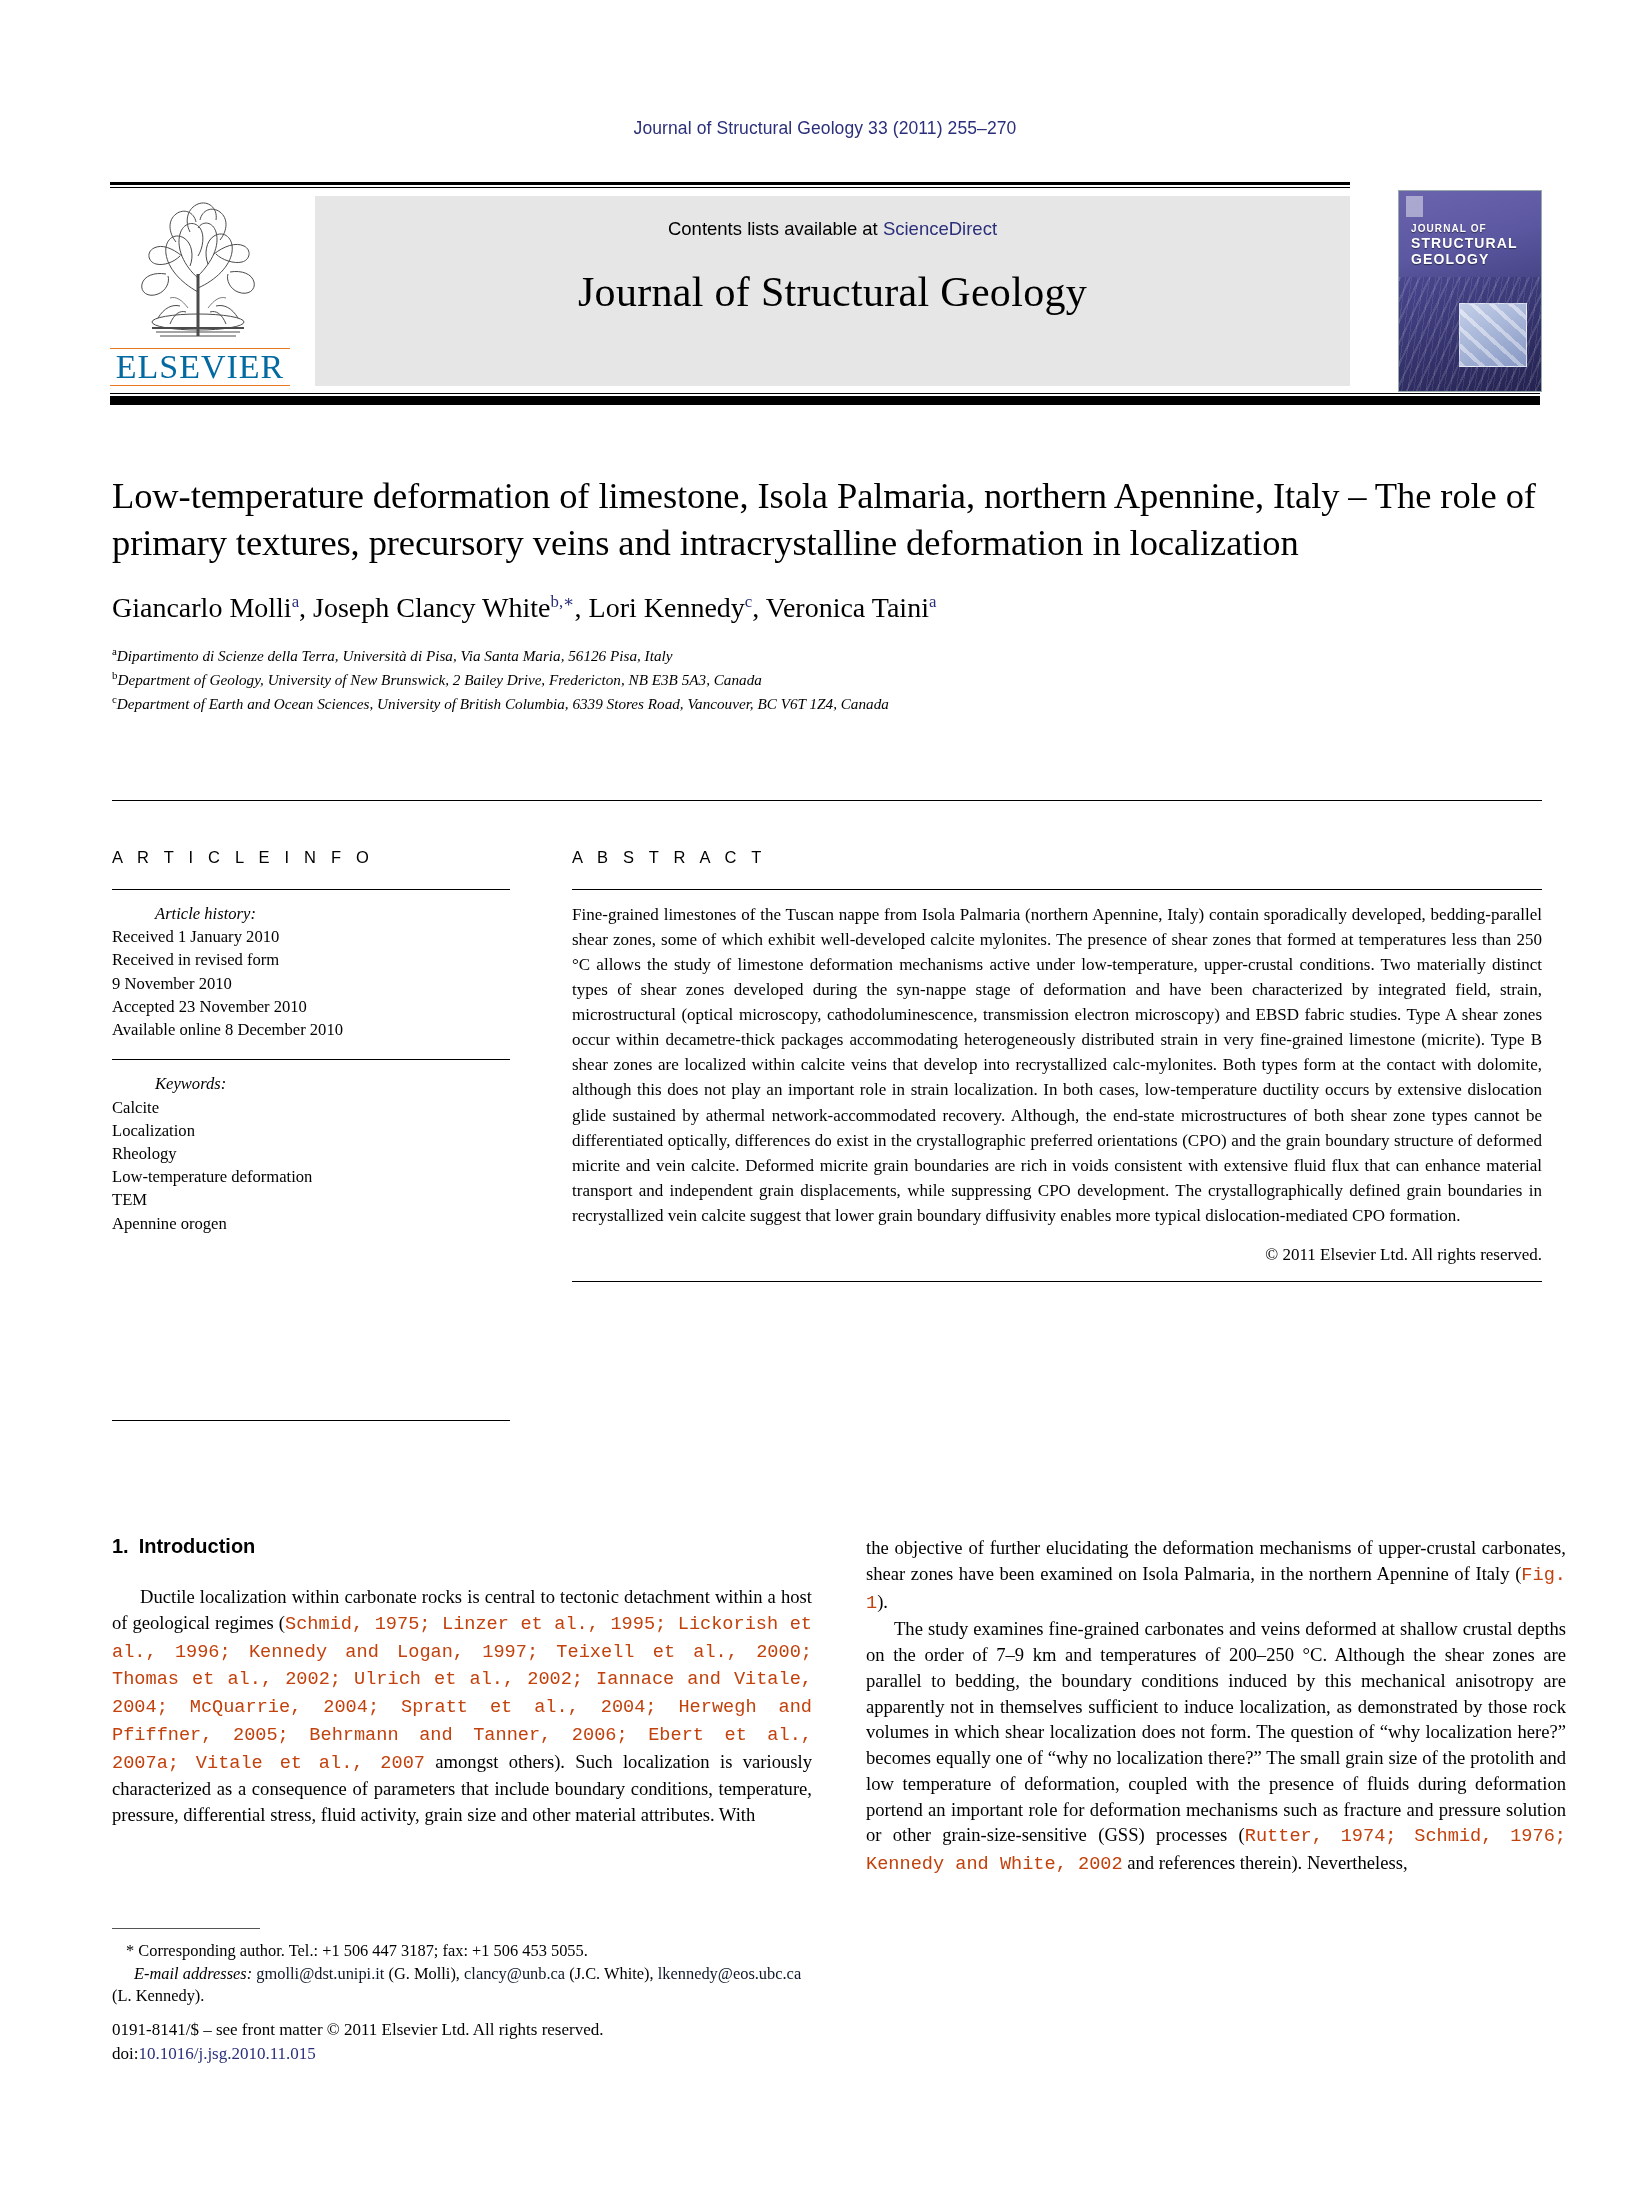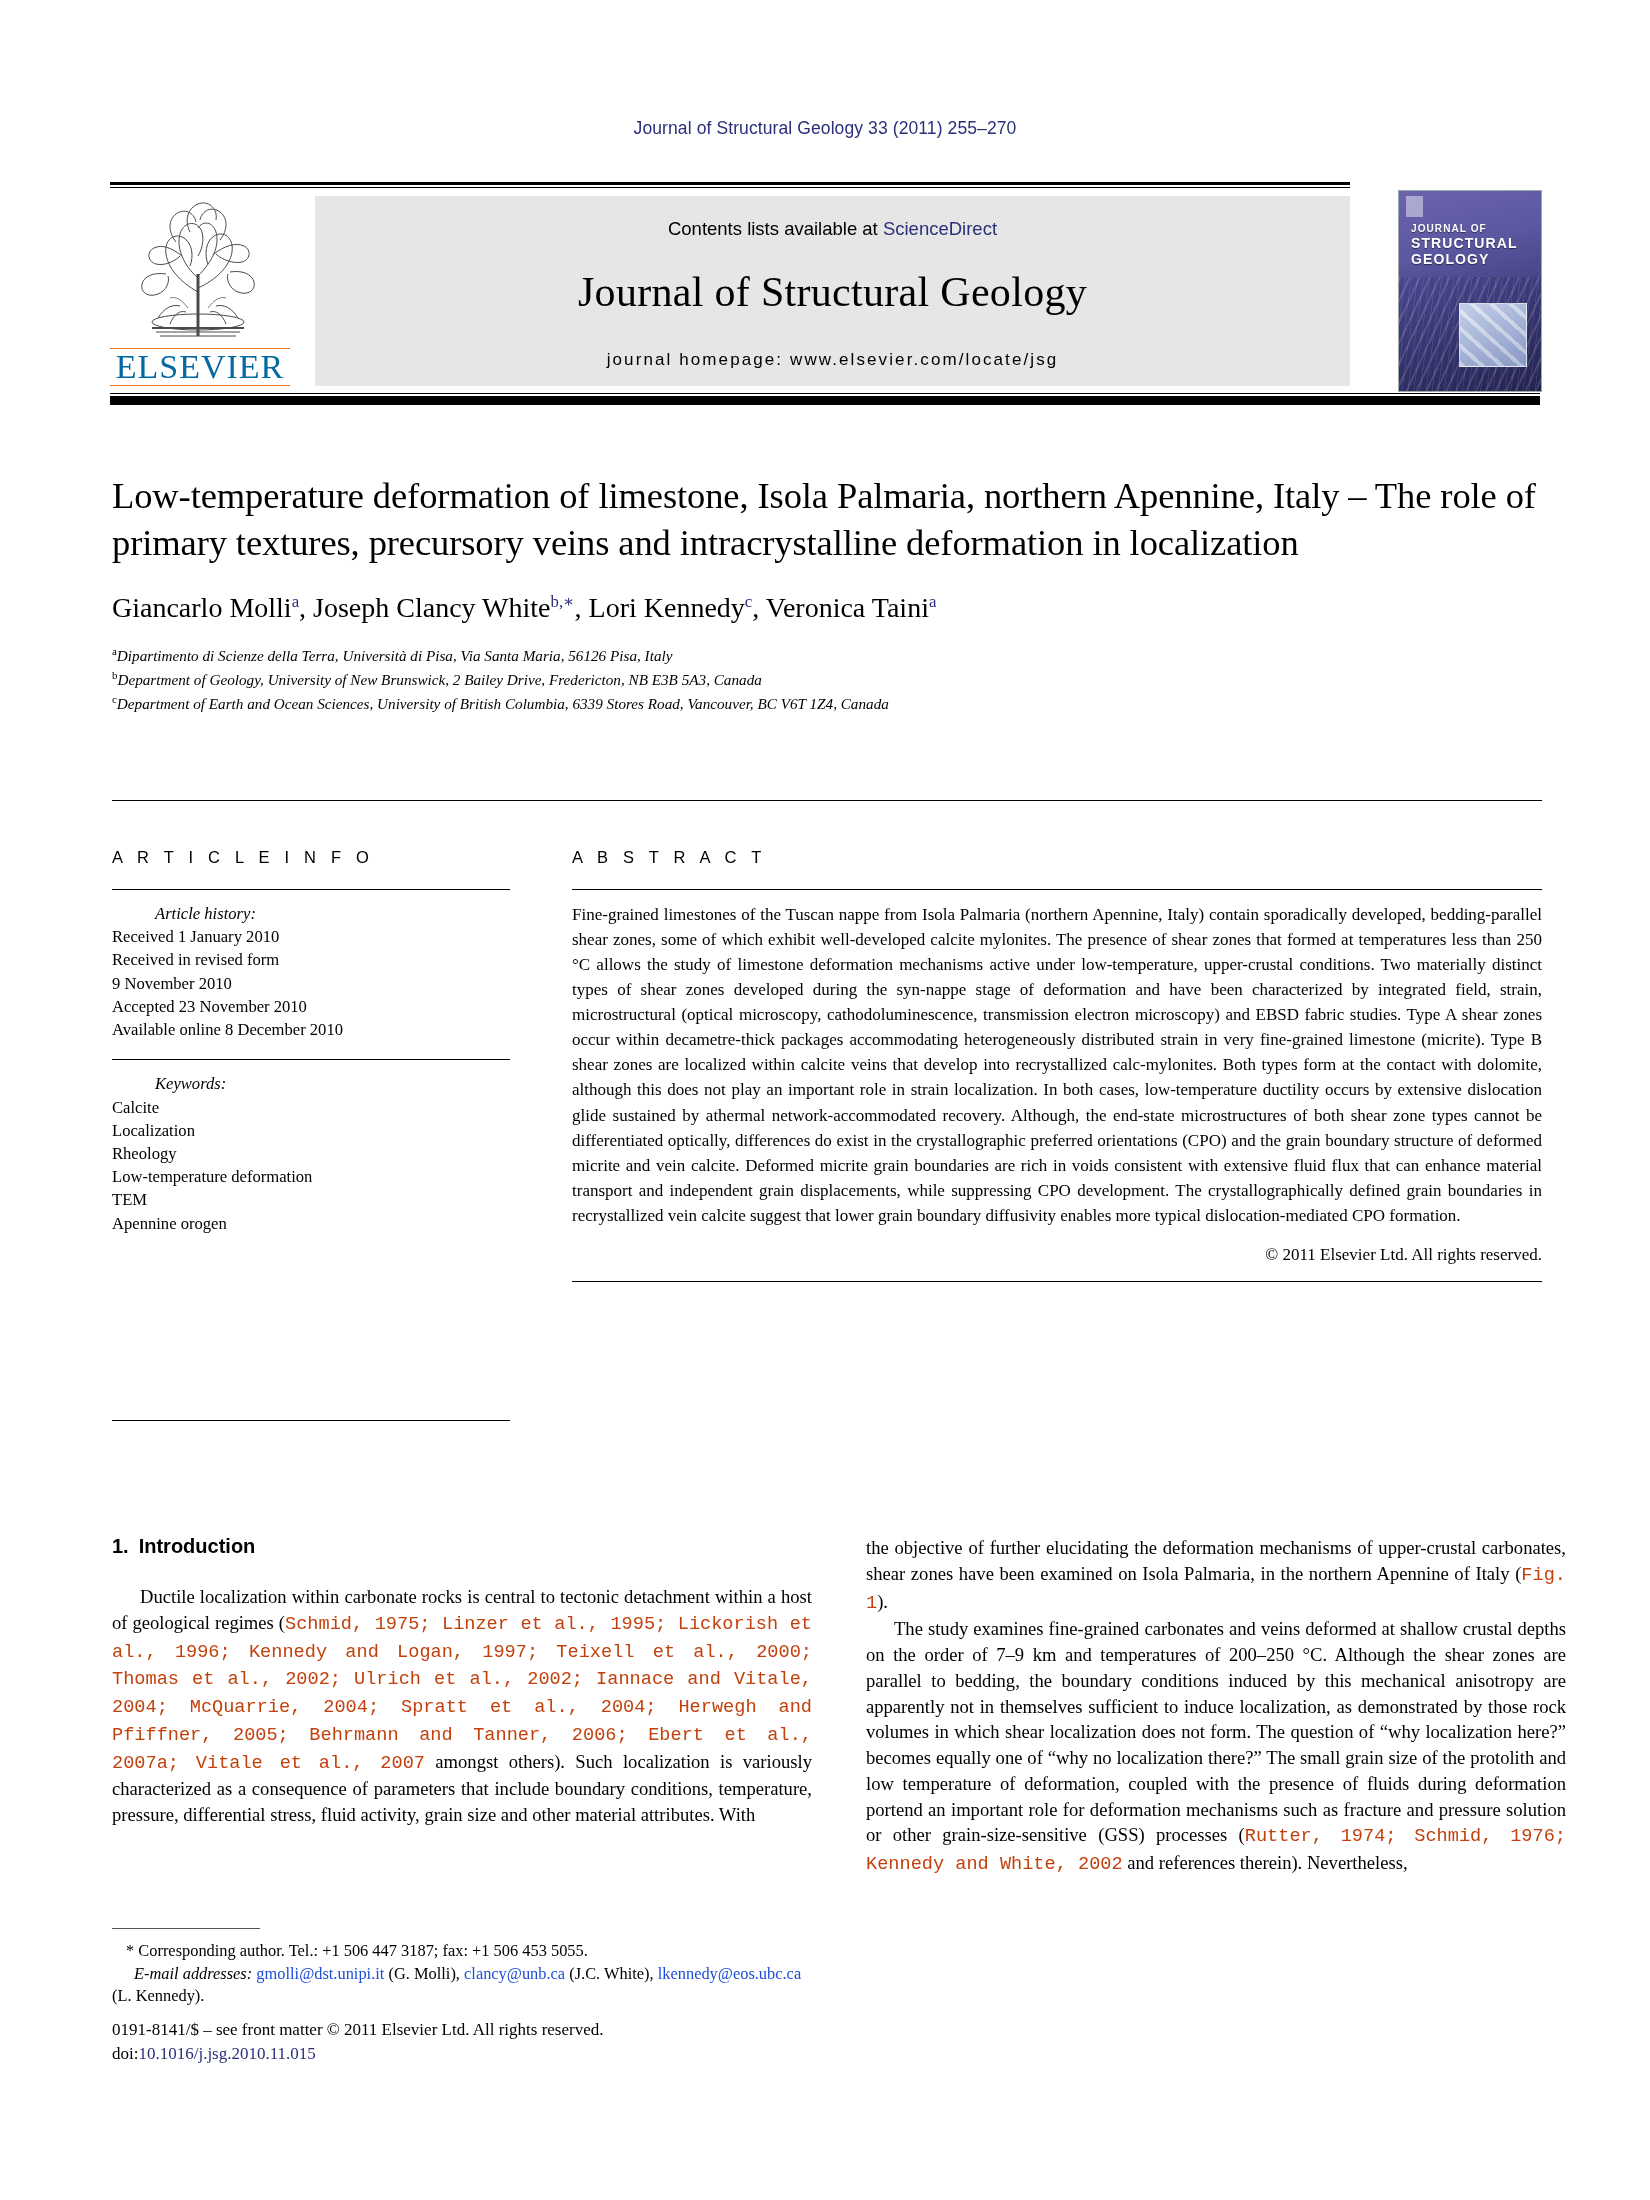--- a/index.html
+++ b/index.html
@@ -281,21 +281,21 @@
     width: 700px;
     font-size: 16.4px;
     line-height: 1.38;
   }
   .fn-rule {
     width: 148px;
     border-top: 1px solid #555;
     margin-bottom: 11px;
   }
   .footnote .ital { font-style: italic; }
-  .footnote .lnk { color: #1d4ed8; }
+  .footnote .lnk { color: #0f172a; }
   .fn-line1 { text-indent: 0; padding-left: 14px; }
   .fn-line2 { text-indent: 22px; }
 
   .frontmatter {
     position: absolute;
     left: 112px; top: 2018px;
     width: 760px;
     font-size: 17px;
     line-height: 1.42;
   }
@@ -345,21 +345,20 @@
         </div>
         <div class="elsevier-word">ELSEVIER</div>
       </div>
 
       <div class="banner">
         <div class="banner-contents">
           <span>Contents lists available at</span>
           <span class="sd">ScienceDirect</span>
         </div>
         <div class="banner-title">Journal of Structural Geology</div>
-        <div class="banner-home">journal homepage: www.elsevier.com/locate/jsg</div>
       </div>
 
       <div class="cover">
         <div class="cover-els"></div>
         <div class="cover-title">
           <span class="l1">JOURNAL OF</span>
           <span class="l2">STRUCTURAL</span>
           <span class="l3">GEOLOGY</span>
         </div>
         <div class="cover-photo"></div>

